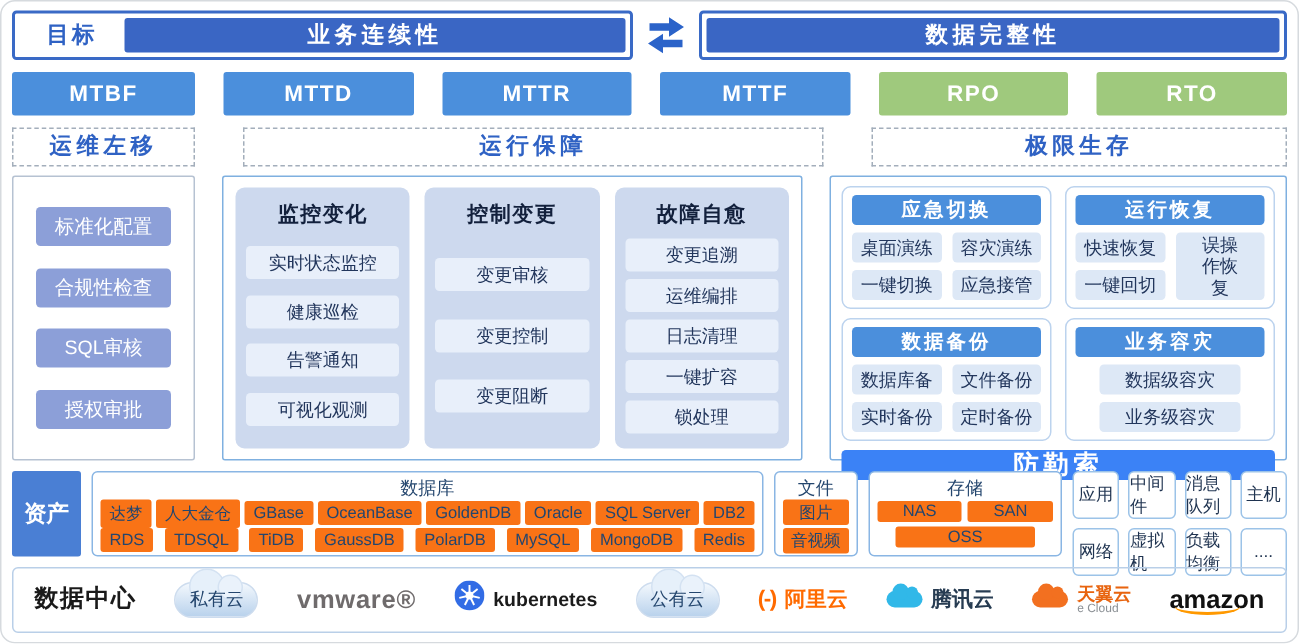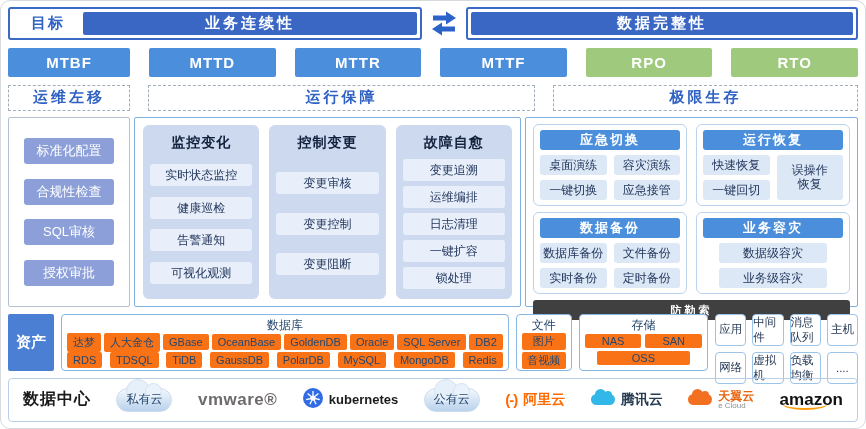--- a/index.html
+++ b/index.html
@@ -20,27 +20,27 @@
   .swap{ width:44px; display:flex; align-items:center; justify-content:center; }
 
   
   .metric-row{ height:29px; display:flex; gap:19px; margin-bottom:8px; }
   .m{ background:#4b8fdc; color:#fff; font-weight:bold; font-size:15px; letter-spacing:1px;
       display:flex; align-items:center; justify-content:center; border-radius:2px; flex:1; }
   .m.first{ flex:0 0 122px; }
   .m.green{ background:#9fc97d; }
 
   
-  .headers-row{ height:27px; display:flex; gap:18px; margin-bottom:6px; }
+  .headers-row{ height:27px; display:flex; gap:32px; margin-bottom:6px; }
   .sec-hdr{ border:1px dashed #a3aebb; color:#2f62c4; font-weight:bold; font-size:15px; letter-spacing:3px;
             display:flex; align-items:center; justify-content:center; background:#fff; }
   .w-left{ flex:0 0 122px; } .w-mid{ flex:0 0 387px; } .w-right{ flex:1; }
 
   
-  .main-row{ height:190px; display:flex; gap:4px; margin-bottom:7px; }
+  .main-row{ height:190px; display:flex; gap:18px; margin-bottom:7px; }
   .panel-left{ flex:0 0 122px; border:1px solid #b6c2d2; border-radius:2px;
                display:flex; flex-direction:column; justify-content:space-evenly; padding:6px 15px; }
   .p-btn{ background:#8c9fd8; color:#fff; font-size:13px; text-align:center;
           height:26px; line-height:26px; border-radius:3px; }
 
   .panel-mid{ flex:0 0 387px; border:1px solid #7fb0e0; border-radius:2px; padding:7px 8px; display:flex; gap:10px; }
   .col{ flex:1; background:#cdd9ee; border-radius:6px; padding:5px 7px; display:flex; flex-direction:column; }
   .col-title{ text-align:center; font-weight:bold; font-size:14px; color:#12203c; height:24px; line-height:24px; letter-spacing:1px; }
   .col-chips{ flex:1; display:flex; flex-direction:column; justify-content:space-evenly; }
   .chip{ background:#e8effa; color:#22365c; font-size:12px; text-align:center;
@@ -53,21 +53,21 @@
             height:20px; line-height:20px; border-radius:3px; letter-spacing:2px; }
   .g-chips{ flex:1; display:grid; gap:5px 7px; align-content:space-evenly; }
   .g-chips .chip{ background:#dde8f6; height:20px; line-height:20px; }
   .two-col{ grid-template-columns:1fr 1fr; }
   .one-col{ grid-template-columns:1fr; padding:0 16px; }
   .recover-grid{ grid-template-columns:1fr 1fr; }
   .rg-0{ grid-column:1; grid-row:1; }
   .rg-1{ grid-column:2; grid-row:1/3; height:auto !important; display:flex; align-items:center;
          justify-content:center; line-height:1.2 !important; padding:0 12px; }
   .rg-2{ grid-column:1; grid-row:2; }
-  .ransom-bar{ grid-column:1/3; background:#404040; color:#fff; font-weight:bold; font-size:11px;
+  .ransom-bar{ grid-column:1/3; background:#3b82f6; color:#fff; font-weight:bold; font-size:17px;
                text-align:center; height:20px; line-height:20px; border-radius:3px; letter-spacing:3px; }
 
   
   .assets-row{ height:57px; display:flex; gap:7px; margin-bottom:7px; }
   .asset-label{ flex:0 0 46px; background:#4a7fd4; color:#fff; font-weight:bold; font-size:15px;
                 display:flex; align-items:center; justify-content:center; border-radius:2px; }
   .asset-box{ border:1px solid #8ab6e4; border-radius:4px; background:#fff; padding:2px 5px;
               display:flex; flex-direction:column; }
   .db-box{ flex:0 0 432px; }
   .box-title{ text-align:center; font-size:12px; color:#24466e; height:16px; line-height:16px; }

